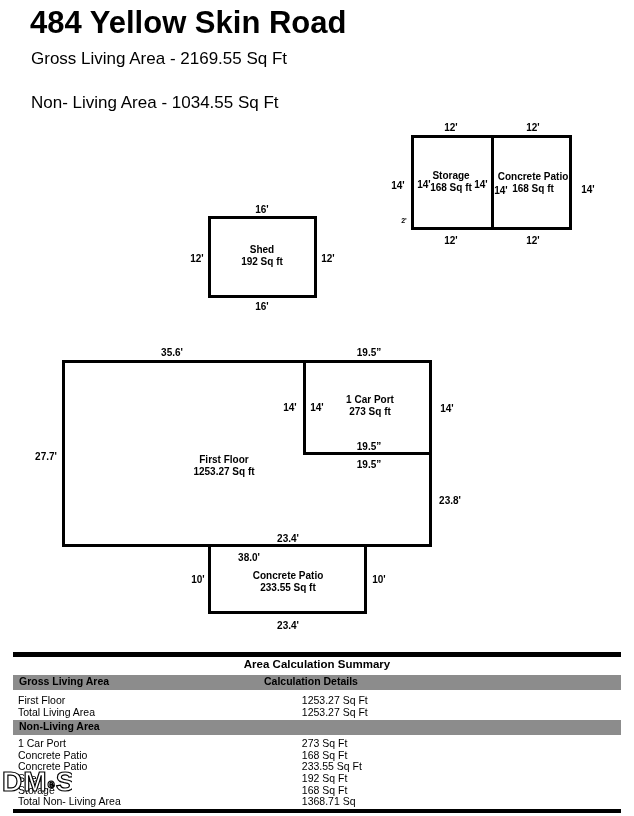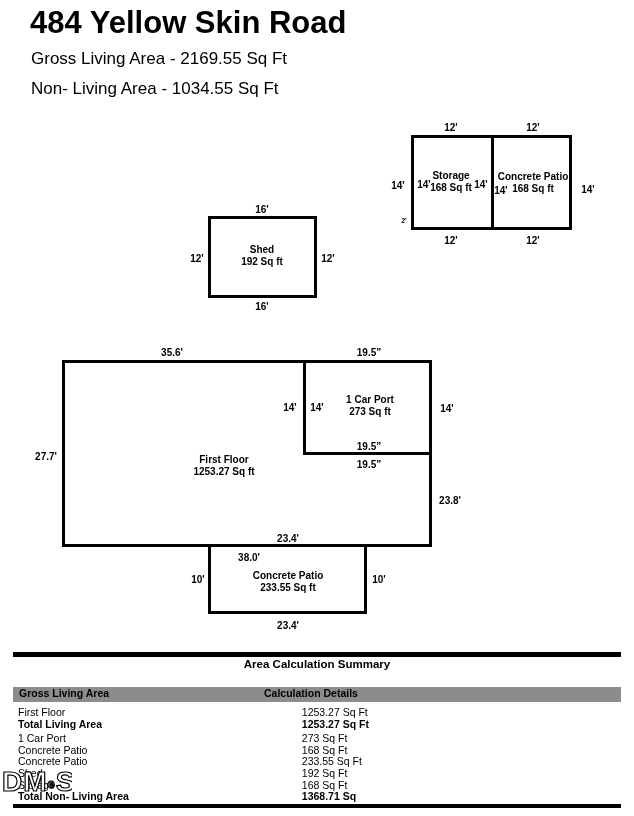--- a/index.html
+++ b/index.html
@@ -3,49 +3,49 @@
 <meta charset="utf-8">
 <style>
   html,body{margin:0;padding:0;background:#fff;}
   .page{position:relative;width:634px;height:816px;background:#ffffff;
         font-family:"Liberation Sans", sans-serif;color:#000;overflow:hidden;}
 
   
   .hdr-title{position:absolute;left:30px;top:5px;font-size:31px;font-weight:bold;white-space:nowrap;}
   .hdr-sub{position:absolute;left:31px;font-size:17px;white-space:nowrap;}
   .hdr-sub.s1{top:49px;}
-  .hdr-sub.s2{top:79px;}
+  .hdr-sub.s2{top:93px;}
 
   
   .box{position:absolute;border:3px solid #000;box-sizing:border-box;background:#fff;}
   .combo-divider{position:absolute;left:77px;top:0;width:3px;height:89px;background:#000;}
   .carport-inset{position:absolute;left:303px;top:360px;width:129px;height:95px;
                  border-left:3px solid #000;border-bottom:3px solid #000;box-sizing:border-box;}
   .patio-box{position:absolute;border:3px solid #000;border-top:none;box-sizing:border-box;background:#fff;}
 
   .dim{position:absolute;transform:translate(-50%,-50%);font-size:10px;font-weight:bold;white-space:nowrap;}
   .dim.tiny{font-size:7px;}
   .slabel{position:absolute;transform:translate(-50%,-50%);font-size:10px;font-weight:bold;
           text-align:center;line-height:1.18;white-space:nowrap;}
 
   
   .summary{position:absolute;left:13px;top:652px;width:608px;font-size:10.5px;}
   .bar{width:100%;background:#000;}
   .bar.top{height:5px;}
   .bar.bottom{height:4px;margin-top:1px;}
-  .sum-title{height:30px;line-height:15px;text-align:center;font-weight:bold;font-size:11.5px;}
+  .sum-title{height:18px;line-height:15px;text-align:center;font-weight:bold;font-size:11.5px;}
   .gray-row{position:relative;height:15px;line-height:13px;background:#8c8c8c;font-weight:bold;}
   .gray-row .g-left{position:absolute;left:6px;}
   .gray-row .g-center{position:absolute;left:0;right:12px;text-align:center;}
   .gray-row.second{margin-top:2px;}
   .t-row{position:relative;height:12px;line-height:12.5px;}
   .t-row.nl{height:11.7px;line-height:11.9px;}
   .t-row .t-label{position:absolute;left:5px;white-space:nowrap;}
   .t-row .t-value{position:absolute;left:47.5%;white-space:nowrap;}
-  .t-row.bold{font-weight:bold;}
+  .t-row.bold{font-weight:normal;}
   .t-row.first{margin-top:4px;}
   .t-row.firstnl{margin-top:3px;}
 
   .watermark{position:absolute;left:2px;top:763px;}
 </style>
 </head>
 <body>
 
 <div class="page">
 
@@ -124,20 +124,23 @@
       <span class="g-center">Calculation Details</span>
     </div>
     <div class="t-row first">
       <span class="t-label">First Floor</span>
       <span class="t-value">1253.27 Sq Ft</span>
     </div>
     <div class="t-row bold">
       <span class="t-label">Total Living Area</span>
       <span class="t-value">1253.27 Sq Ft</span>
     </div>
+    <div class="gray-row second">
+      <span class="g-left">Non-Living Area</span>
+    </div>
     <div class="t-row nl firstnl">
       <span class="t-label">1 Car Port</span>
       <span class="t-value">273 Sq Ft</span>
     </div>
     <div class="t-row nl">
       <span class="t-label">Concrete Patio</span>
       <span class="t-value">168 Sq Ft</span>
     </div>
     <div class="t-row nl">
       <span class="t-label">Concrete Patio</span>

